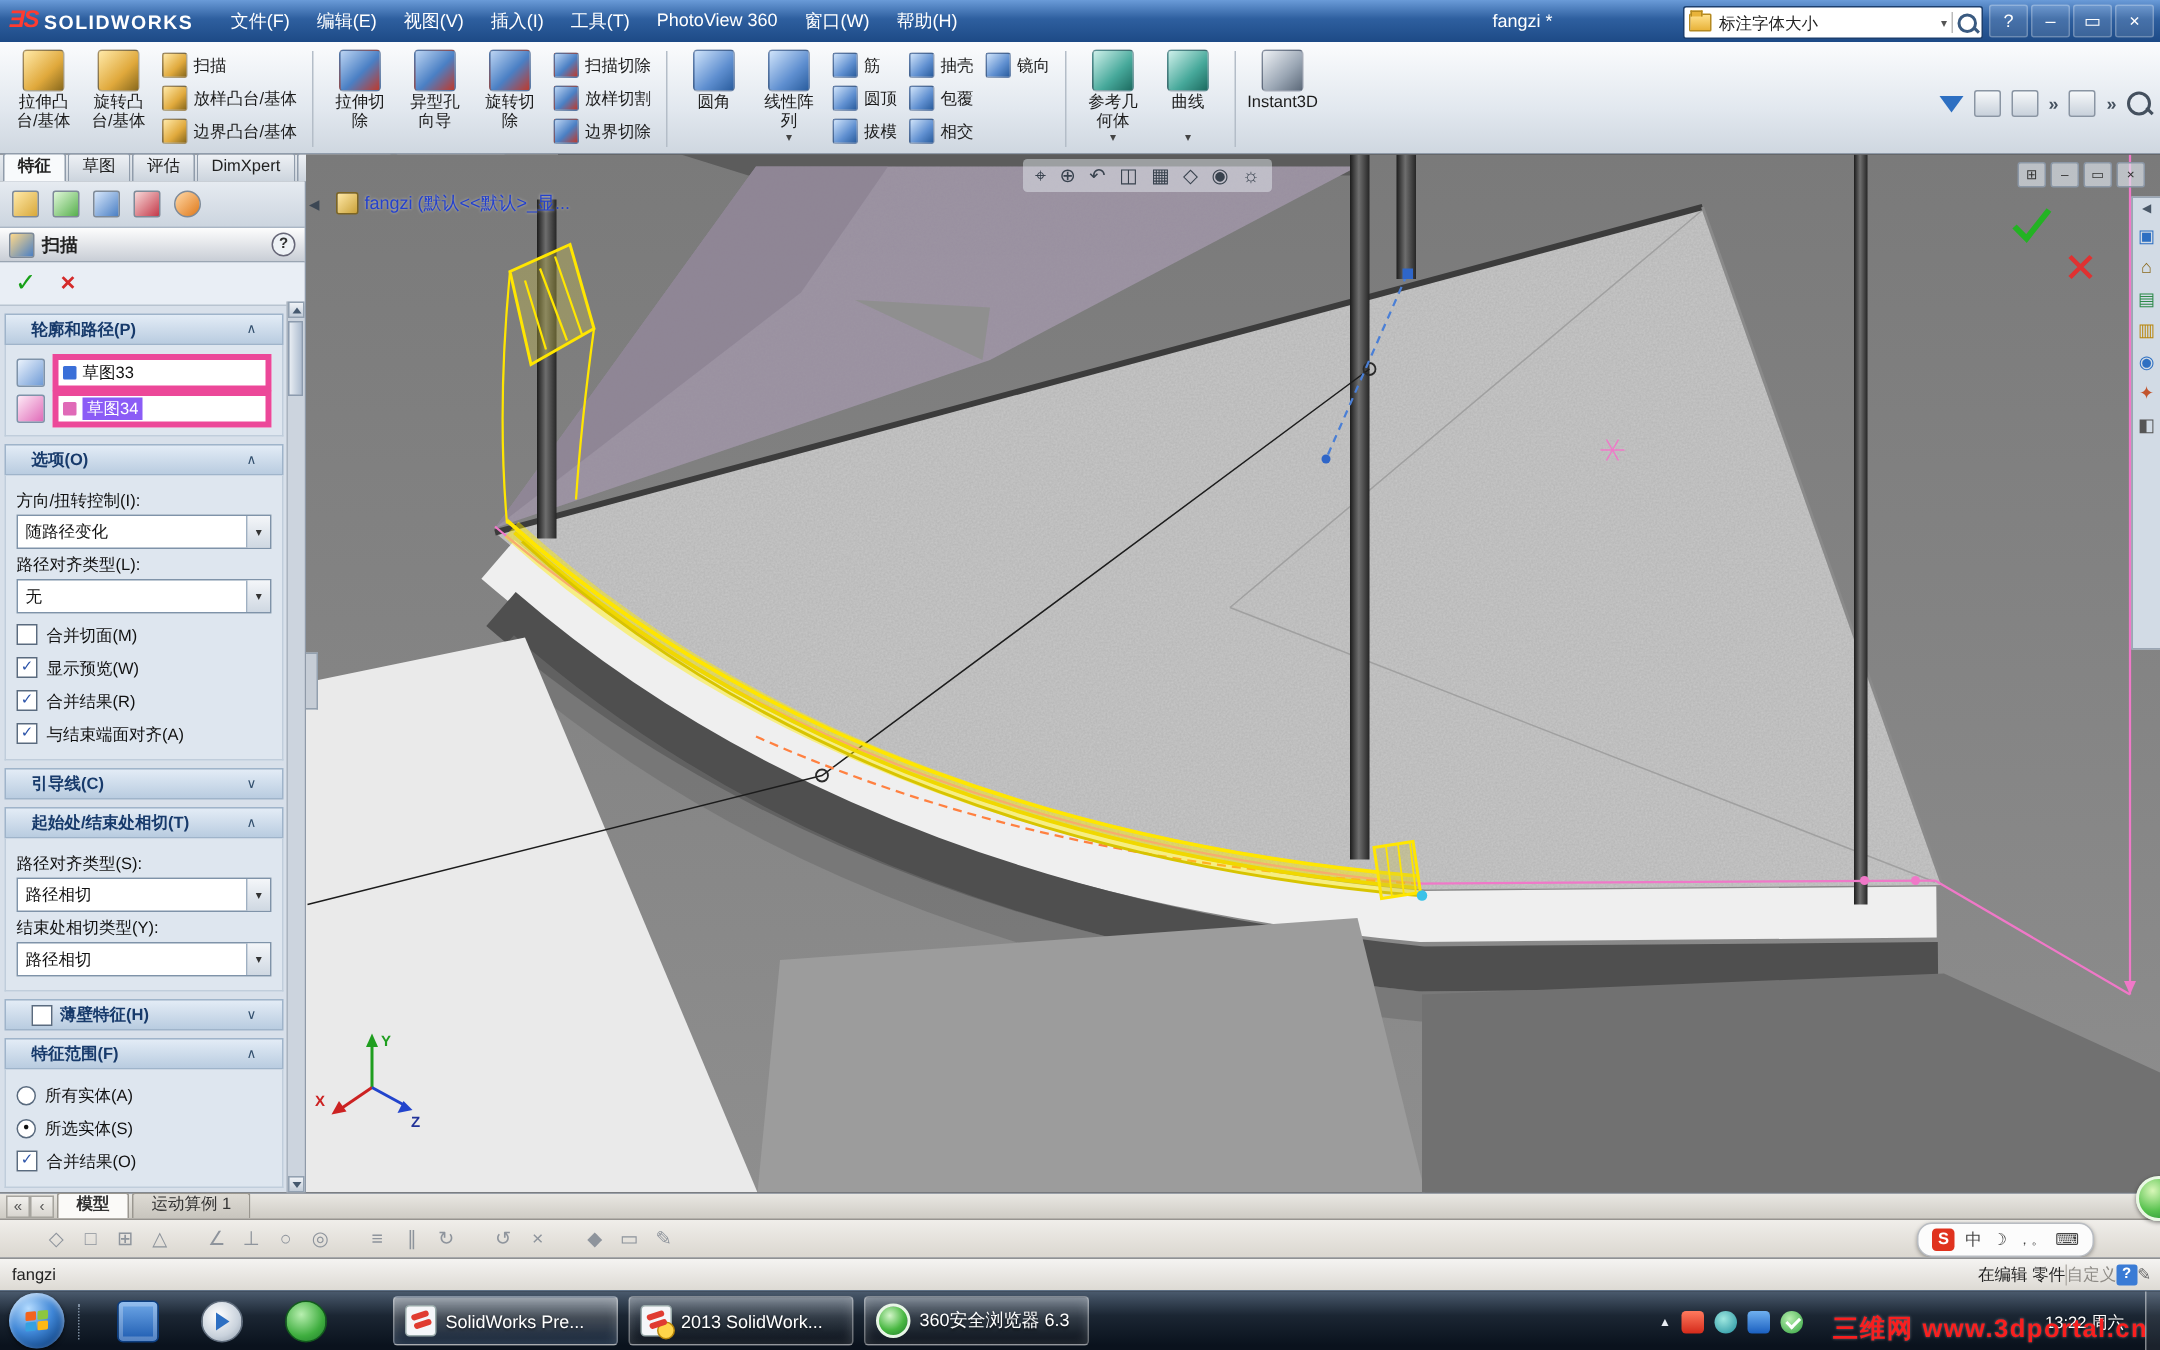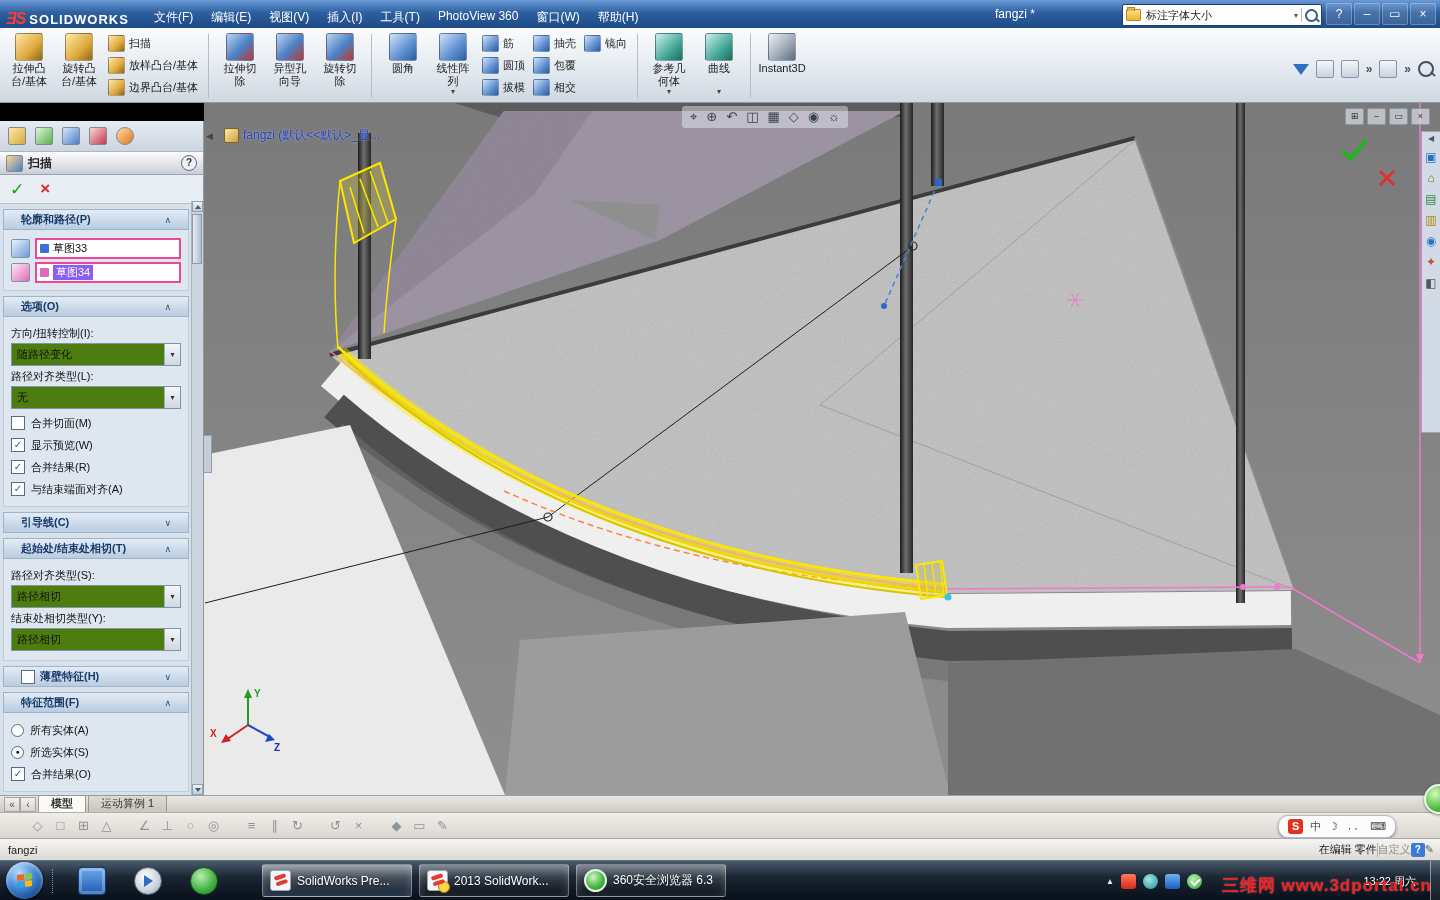--- a/index.html
+++ b/index.html
@@ -1,21 +1,21 @@
 <!DOCTYPE html>
 <html><head>
 <meta charset="utf-8">
 <style>
   html,body{margin:0;padding:0;background:#000;}
   #app{position:relative;width:1440px;height:900px;overflow:hidden;
        font-family:"Liberation Sans","DejaVu Sans",sans-serif;font-size:12px;
        -webkit-font-smoothing:antialiased;user-select:none;}
   
   #titlebar{position:absolute;left:0;top:0;width:1440px;height:28px;
-    background:linear-gradient(#6a9bd8,#2e5f9f 45%,#1d4a86);display:flex;align-items:flex-end;color:#fff;}
+    background:linear-gradient(#6a9bd8,#2e5f9f 45%,#1d4a86);display:flex;align-items:center;color:#fff;}
   .logo{display:flex;align-items:center;margin-left:6px;gap:4px;}
   .logo-mark{color:#ff3b30;font-weight:bold;font-style:italic;font-size:16px;letter-spacing:-1px;}
   .logo-text{font-weight:bold;font-size:13px;letter-spacing:1px;}
   .menus{display:flex;gap:4px;margin-left:18px;}
   .menu-item{padding:2px 7px;font-size:12px;cursor:default;border-radius:2px;}
   .doc-name{position:absolute;left:995px;top:7px;font-size:12px;}
   .searchbox{position:absolute;right:118px;top:4px;width:192px;height:20px;background:#fff;border:1px solid #1c3f6e;
     border-radius:2px;display:flex;align-items:center;padding:0 3px;gap:3px;}
   .folder-ico{width:13px;height:10px;background:linear-gradient(#ffe08a,#e8b33a);border:1px solid #b58a20;border-radius:1px;position:relative;}
   .folder-ico::before{content:"";position:absolute;left:0;top:-3px;width:6px;height:3px;background:#e8b33a;border:1px solid #b58a20;border-bottom:none;}
@@ -72,25 +72,25 @@
   #pm-scroll{position:absolute;left:0;top:80px;right:11px;bottom:0;padding-top:8px;overflow:hidden;}
   .pmsec{margin:0 3px 5px 3px;}
   .pmhead{height:19px;background:linear-gradient(#e3ecf6,#b9cce0);border:1px solid #9fb4ca;display:flex;align-items:center;gap:5px;
     font-size:11px;font-weight:bold;color:#173a6b;padding:0 17px;}
   .pmhead .chev{margin-left:auto;font-size:9px;color:#33506e;font-weight:normal;}
   .pmbody{background:#dee6ef;border:1px solid #c0cddb;border-top:none;padding:6px 7px;}
   .fieldrow{display:flex;align-items:center;gap:5px;height:24px;}
   .sel-ico{width:17px;height:17px;border:1px solid #7f93a9;border-radius:2px;}
   .profile-ico-c{background:linear-gradient(135deg,#eaf2fc,#6f9bd6);}
   .path-ico-c{background:linear-gradient(135deg,#fdeaf6,#e06ab8);}
-  .fieldbox{flex:1;height:17px;background:#fff;border:2px solid #ec4899;display:flex;align-items:center;gap:4px;padding:0 3px;font-size:11px;color:#111;text-align:right;}
+  .fieldbox{flex:1;height:17px;background:#fff;border:4px solid #ec4899;display:flex;align-items:center;gap:4px;padding:0 3px;font-size:11px;color:#111;text-align:right;}
   .fielddot{width:9px;height:9px;border-radius:1px;}
   .fv-sel{background:#8b5cf6;color:#fff;padding:0 3px;}
   .pl{font-size:11px;color:#111;margin:3px 0 2px 0;}
-  .sel{height:21px;background:#4d7c0f;border:1px solid #7f93a9;display:flex;align-items:center;font-size:11px;color:#111;padding-left:5px;margin-bottom:3px;}
+  .sel{height:21px;background:#ffffff;border:1px solid #7f93a9;display:flex;align-items:center;font-size:11px;color:#111;padding-left:5px;margin-bottom:3px;}
   .sel .arrowbox{margin-left:auto;width:16px;height:100%;background:linear-gradient(#f4f6f9,#cfd8e2);border-left:1px solid #9fb0c2;
     display:flex;align-items:center;justify-content:center;font-size:8px;color:#333;box-sizing:border-box;}
   .cbrow{display:flex;align-items:center;gap:6px;height:22px;font-size:11px;color:#111;}
   .cb{width:12px;height:12px;background:#fff;border:1px solid #5a6b7f;font-size:10px;line-height:11px;text-align:center;color:#2a52a8;font-weight:bold;}
   .radio{width:11px;height:11px;background:#fff;border:1px solid #5a6b7f;border-radius:50%;font-size:7px;line-height:10px;text-align:center;color:#111;}
   #pm-scrollbar{position:absolute;right:0;top:80px;bottom:0;width:11px;background:#ccd4de;border-left:1px solid #aab4c0;}
   .sb-btn{position:absolute;left:0;width:11px;height:11px;background:linear-gradient(#f0f3f7,#c2ccd8);border:1px solid #93a1b1;box-sizing:border-box;}
   .sb-tri{width:0;height:0;margin:3px auto;}
   .sb-tri.up{border-left:3px solid transparent;border-right:3px solid transparent;border-bottom:4px solid #45586e;}
   .sb-tri.down{border-left:3px solid transparent;border-right:3px solid transparent;border-top:4px solid #45586e;}
@@ -253,20 +253,34 @@
       <div class="rlarge">
         <span class="ric i-cut"></span>
         <span class="rlabel">异型孔</span>
         <span class="rlabel l2">向导</span>
       </div>
       <div class="rlarge">
         <span class="ric i-cut"></span>
         <span class="rlabel">旋转切</span>
         <span class="rlabel l2">除</span>
       </div>
+      <div class="rstack">
+        <div class="rsmall">
+          <span class="ric-s i-cut"></span>
+          <span>扫描切除</span>
+        </div>
+        <div class="rsmall">
+          <span class="ric-s i-cut"></span>
+          <span>放样切割</span>
+        </div>
+        <div class="rsmall">
+          <span class="ric-s i-cut"></span>
+          <span>边界切除</span>
+        </div>
+      </div>
     </div>
     <i class="rsep"></i>
     <div class="rgrp">
       <div class="rlarge">
         <span class="ric i-blue"></span>
         <span class="rlabel">圆角</span>
         <span class="rlabel l2"></span>
       </div>
       <div class="rlarge">
         <span class="ric i-blue"></span>
@@ -336,20 +350,28 @@
       <span class="tri-down"></span>
       <span class="mini-doc"></span>
       <span class="mini-doc"></span>
       <span class="chev2">»</span>
       <span class="mini-doc"></span>
       <span class="chev2">»</span>
       <span class="zoom-tool"></span>
     </div>
   </div>
 
+  <div id="tabstrip">
+    <span class="ctab active">特征</span>
+    <span class="ctab">草图</span>
+    <span class="ctab">评估</span>
+    <span class="ctab">DimXpert</span>
+    <span class="ctab">渲染工具</span>
+    <span class="ctab">办公室产品</span>
+  </div>
 
   <div id="pm-panel">
     <div class="mgr-tabs">
       <span class="mgr-ico" style="background:linear-gradient(135deg,#ffe9a8,#d8a83a)"></span>
       <span class="mgr-ico" style="background:linear-gradient(135deg,#dff7d8,#58b04e)"></span>
       <span class="mgr-ico" style="background:linear-gradient(135deg,#d7e7fb,#4a7fc4)"></span>
       <span class="mgr-ico" style="background:linear-gradient(135deg,#f7d8d8,#c43a4a)"></span>
       <span class="mgr-ico" style="background:linear-gradient(135deg,#ffd9a8,#e07818);border-radius:50%"></span>
     </div>
     <div class="pm-title">

